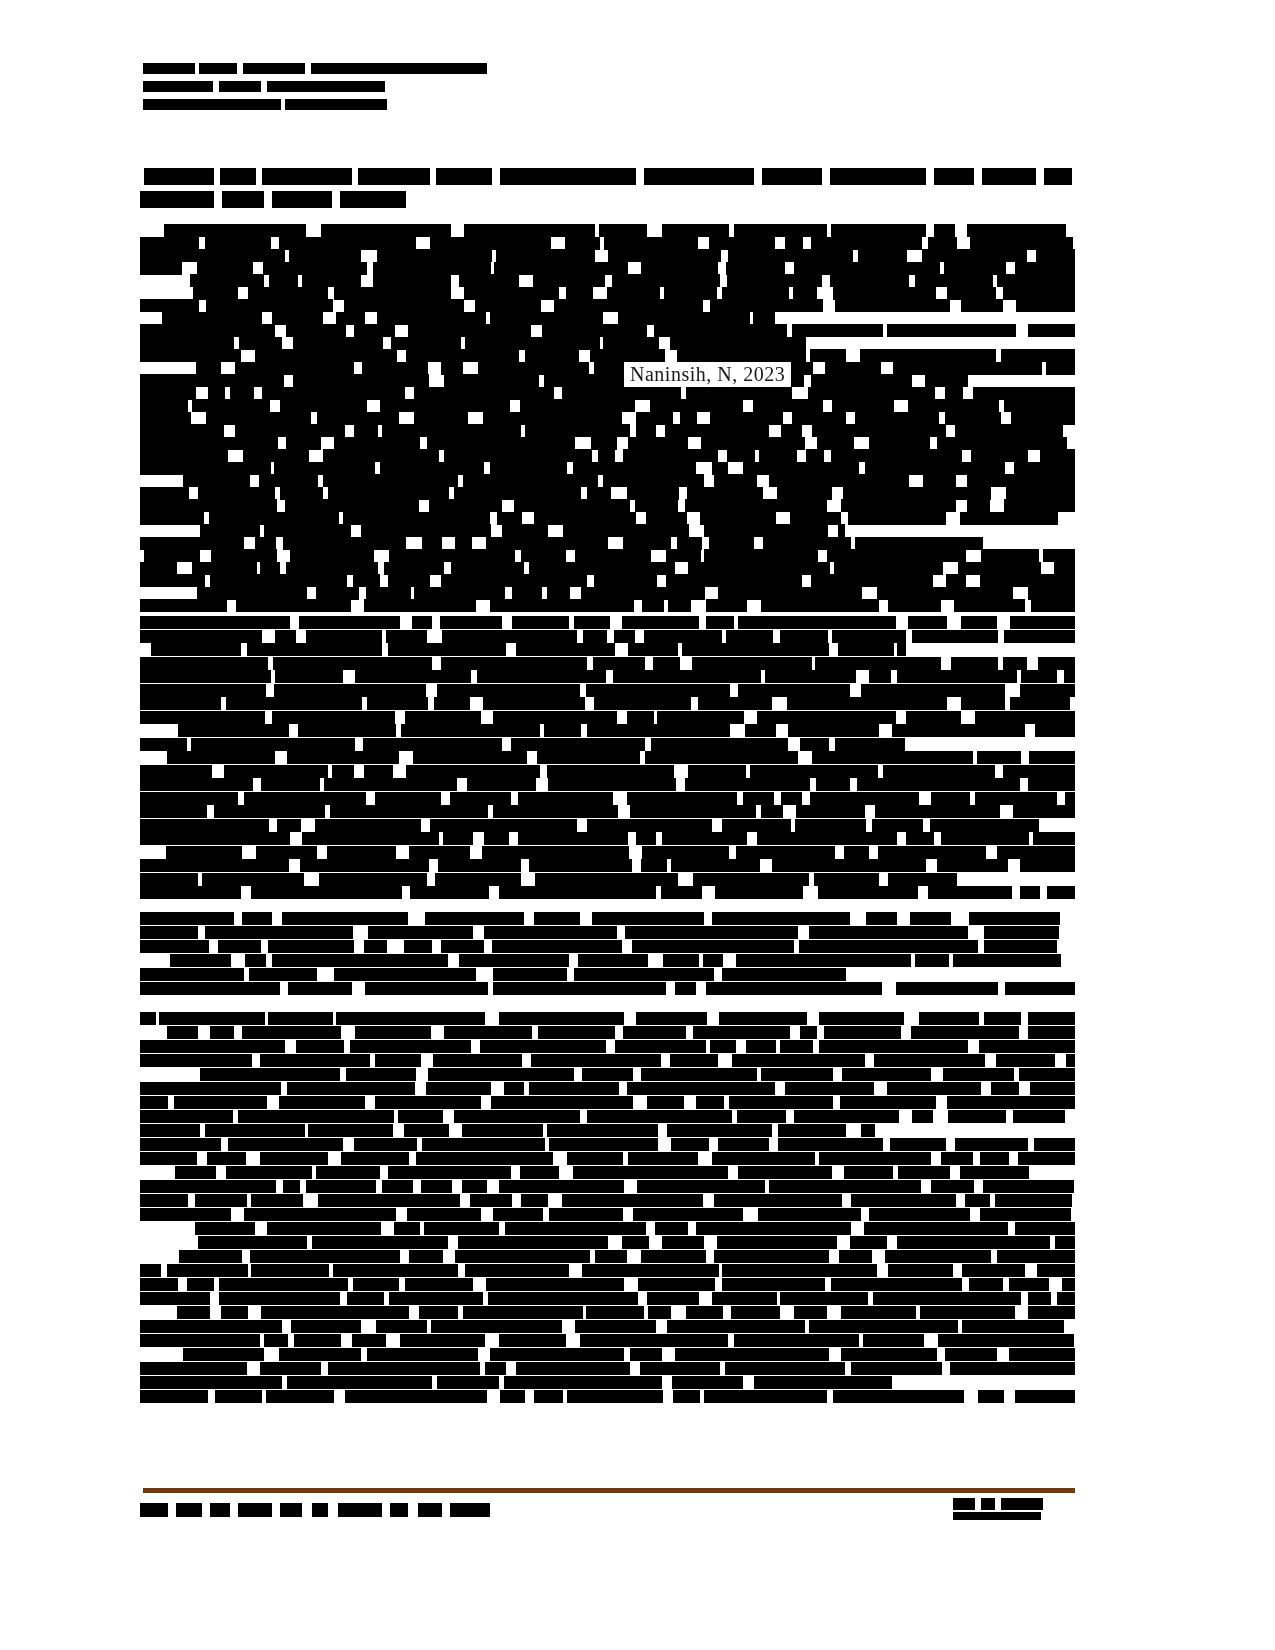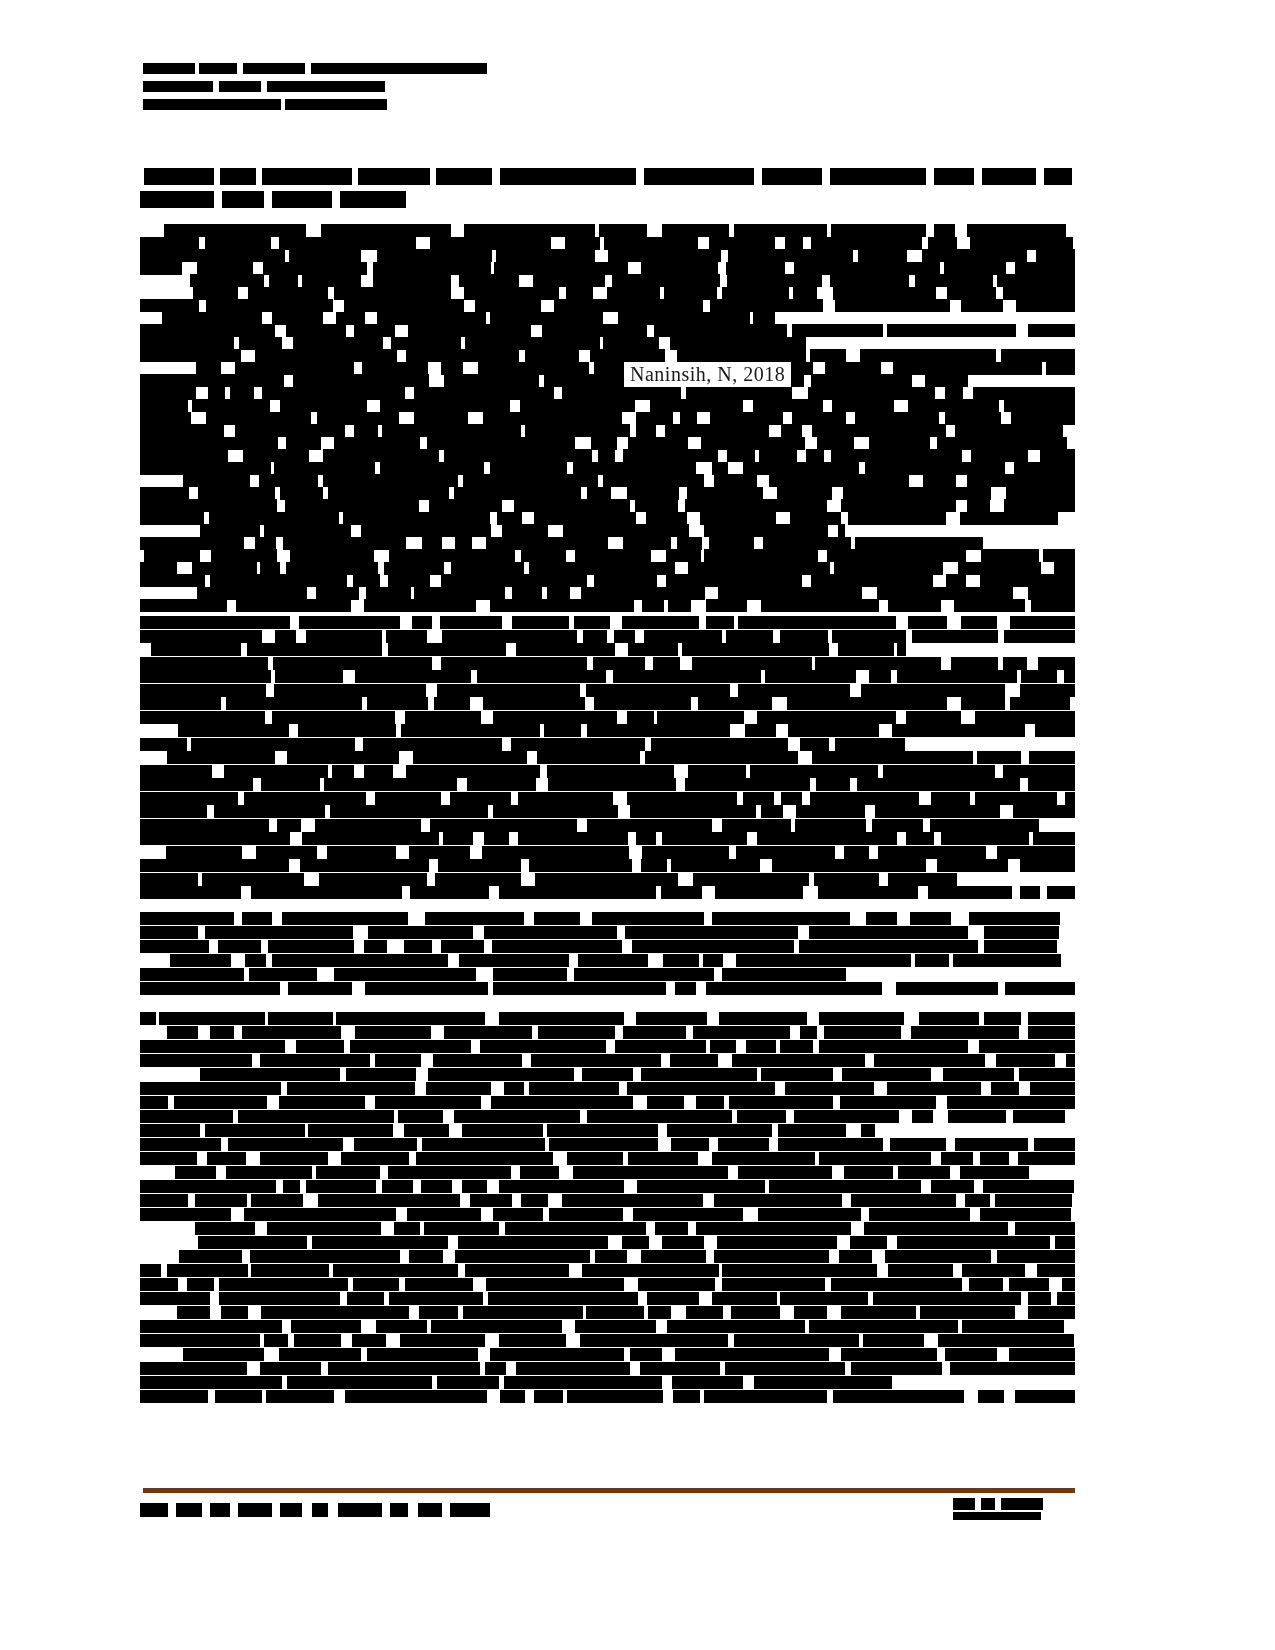--- a/index.html
+++ b/index.html
@@ -1156,21 +1156,21 @@
         <i style="left: 394px; width: 29px;"></i>
         <i style="left: 427px; width: 96px;"></i>
         <i style="left: 533px; width: 27px;"></i>
         <i style="left: 564px; width: 123px;"></i>
         <i style="left: 693px; width: 131px;"></i>
         <i style="left: 838px; width: 26px;"></i>
         <i style="left: 875px; width: 60px;"></i>
       </div>
     </div>
 
-  <div id="citation">Naninsih, N,  2018</div>
+  <div id="citation">Naninsih, N,  2023</div>
 
   <div id="footer-rule"></div>
   <div id="footer-left">
       <div class="bar" style="left: 0px; top: 0px; width: 28px; height: 14px;"></div>
       <div class="bar" style="left: 36px; top: 0px; width: 26px; height: 14px;"></div>
       <div class="bar" style="left: 70px; top: 0px; width: 20px; height: 14px;"></div>
       <div class="bar" style="left: 98px; top: 0px; width: 34px; height: 14px;"></div>
       <div class="bar" style="left: 140px; top: 0px; width: 22px; height: 14px;"></div>
       <div class="bar" style="left: 172px; top: 0px; width: 16px; height: 14px;"></div>
       <div class="bar" style="left: 198px; top: 0px; width: 44px; height: 14px;"></div>

